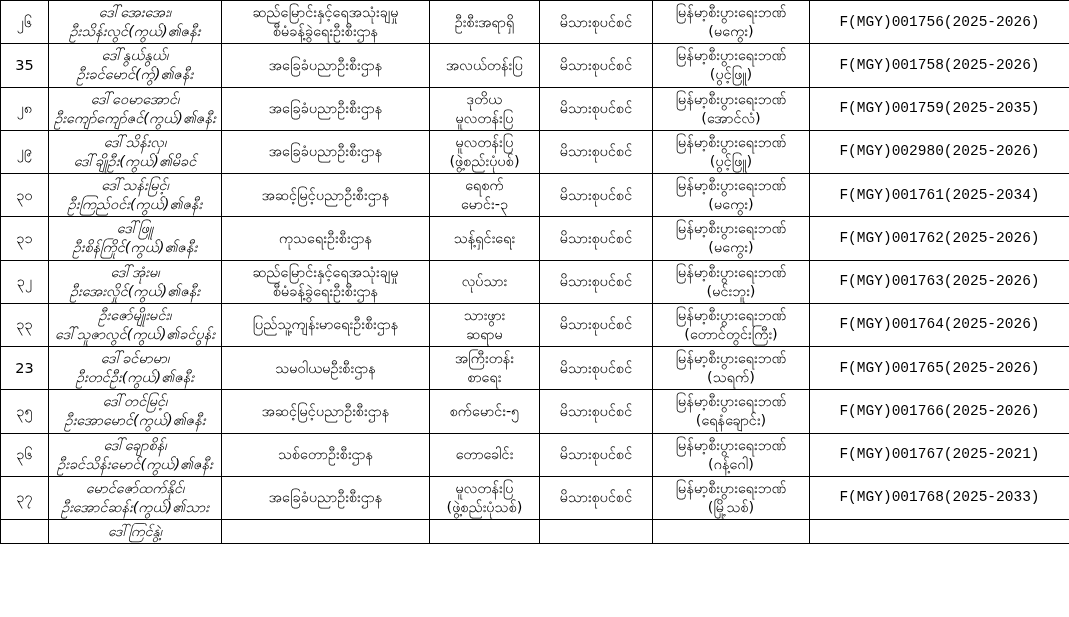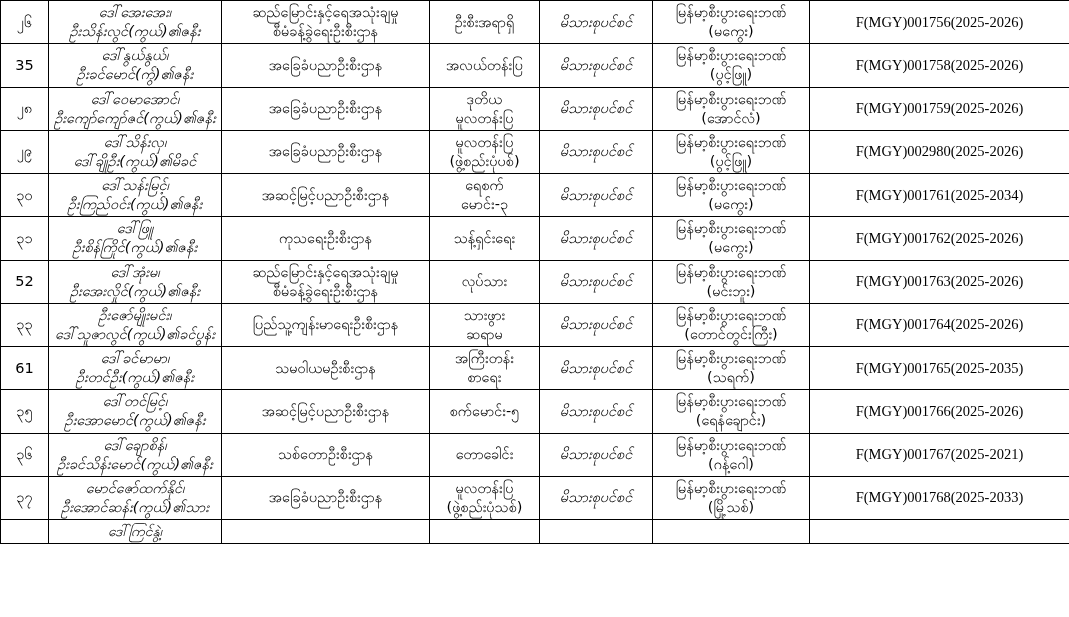--- a/index.html
+++ b/index.html
@@ -51,29 +51,28 @@
   .cell-dept {
     font-size: 14px;
     line-height: 1.30;
   }
   .cell-post {
     font-size: 14px;
     line-height: 1.30;
   }
   .cell-type {
     font-size: 14px;
-    font-style: italic;
   }
   .cell-office {
     font-size: 14px;
     line-height: 1.30;
   }
   .cell-code {
     font-size: 14.5px;
-    font-family: Liberation Serif, serif;
+    font-family: Liberation Mono, monospace;
     white-space: nowrap;
   }
   .line { display: block; }
   .row-clip td {
     height: 14px;
     padding-top: 0;
     padding-bottom: 0;
     margin-left: 12px;
   }
   .clip-wrap {
@@ -151,21 +150,21 @@
       </td>
       <td class="cell-post">
         <span class="line">ဒုတိယ</span>
         <span class="line">မူလတန်းပြ</span>
       </td>
       <td class="cell-type">မိသားစုပင်စင်</td>
       <td class="cell-office">
         <span class="line">မြန်မာ့စီးပွားရေးဘဏ်</span>
         <span class="line">(အောင်လံ)</span>
       </td>
-      <td class="cell-code">F(MGY)001759(2025-2026)</td>
+      <td class="cell-code">F(MGY)001759(2025-2035)</td>
     </tr>
 
     <tr>
       <td class="cell-no">၂၉</td>
       <td class="cell-name">
         <span class="line">ဒေါ်သိန်းလှ၊</span>
         <span class="line">ဒေါ်ချိုဦး(ကွယ်)၏မိခင်</span>
       </td>
       <td class="cell-dept">
         <span class="line">အခြေခံပညာဦးစီးဌာန</span>
@@ -217,21 +216,21 @@
       </td>
       <td class="cell-type">မိသားစုပင်စင်</td>
       <td class="cell-office">
         <span class="line">မြန်မာ့စီးပွားရေးဘဏ်</span>
         <span class="line">(မကွေး)</span>
       </td>
       <td class="cell-code">F(MGY)001762(2025-2026)</td>
     </tr>
 
     <tr>
-      <td class="cell-no">52</td>
+      <td class="cell-no">၃၂</td>
       <td class="cell-name">
         <span class="line">ဒေါ်အုံးမ၊</span>
         <span class="line">ဦးအေးလှိုင်(ကွယ်)၏ဇနီး</span>
       </td>
       <td class="cell-dept">
         <span class="line">ဆည်မြောင်းနှင့်ရေအသုံးချမှု</span>
         <span class="line">စီမံခန့်ခွဲရေးဦးစီးဌာန</span>
       </td>
       <td class="cell-post">
         <span class="line">လုပ်သား</span>
@@ -259,38 +258,38 @@
       </td>
       <td class="cell-type">မိသားစုပင်စင်</td>
       <td class="cell-office">
         <span class="line">မြန်မာ့စီးပွားရေးဘဏ်</span>
         <span class="line">(တောင်တွင်းကြီး)</span>
       </td>
       <td class="cell-code">F(MGY)001764(2025-2026)</td>
     </tr>
 
     <tr>
-      <td class="cell-no">61</td>
+      <td class="cell-no">23</td>
       <td class="cell-name">
         <span class="line">ဒေါ်ခင်မာမာ၊</span>
         <span class="line">ဦးတင်ဦး(ကွယ်)၏ဇနီး</span>
       </td>
       <td class="cell-dept">
         <span class="line">သမဝါယမဦးစီးဌာန</span>
       </td>
       <td class="cell-post">
         <span class="line">အကြီးတန်း</span>
         <span class="line">စာရေး</span>
       </td>
       <td class="cell-type">မိသားစုပင်စင်</td>
       <td class="cell-office">
         <span class="line">မြန်မာ့စီးပွားရေးဘဏ်</span>
         <span class="line">(သရက်)</span>
       </td>
-      <td class="cell-code">F(MGY)001765(2025-2035)</td>
+      <td class="cell-code">F(MGY)001765(2025-2026)</td>
     </tr>
 
     <tr>
       <td class="cell-no">၃၅</td>
       <td class="cell-name">
         <span class="line">ဒေါ်တင်မြင့်၊</span>
         <span class="line">ဦးအောမောင်(ကွယ်)၏ဇနီး</span>
       </td>
       <td class="cell-dept">
         <span class="line">အဆင့်မြင့်ပညာဦးစီးဌာန</span>

